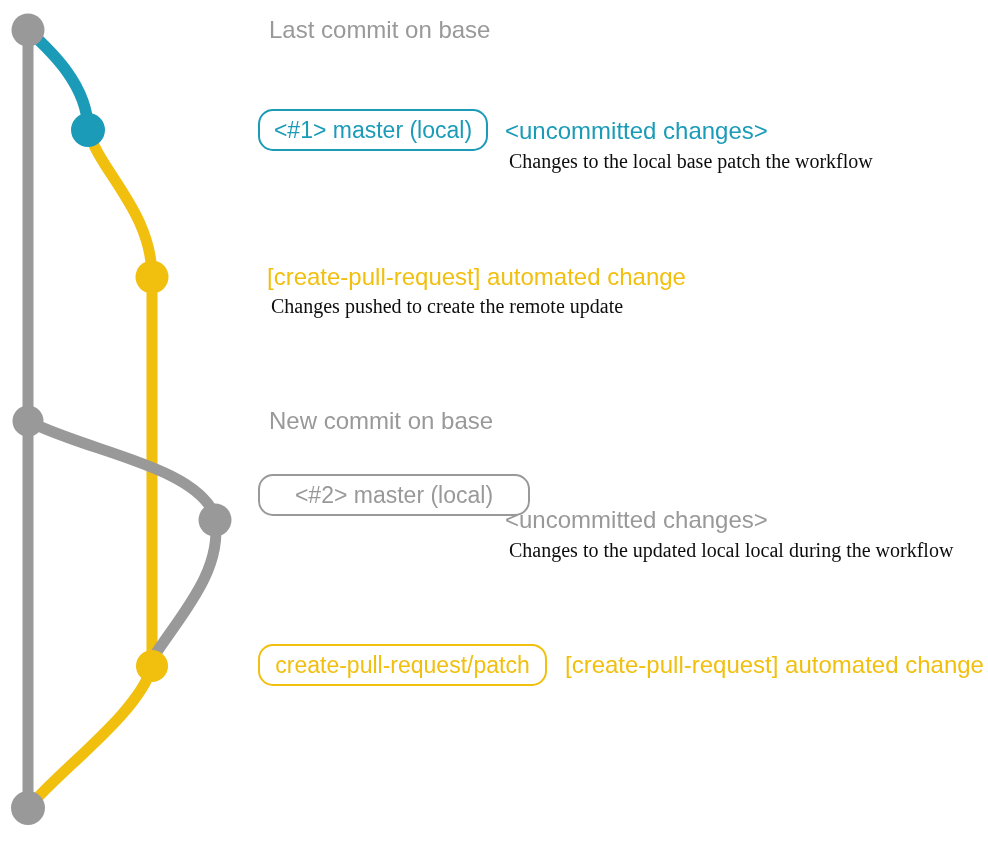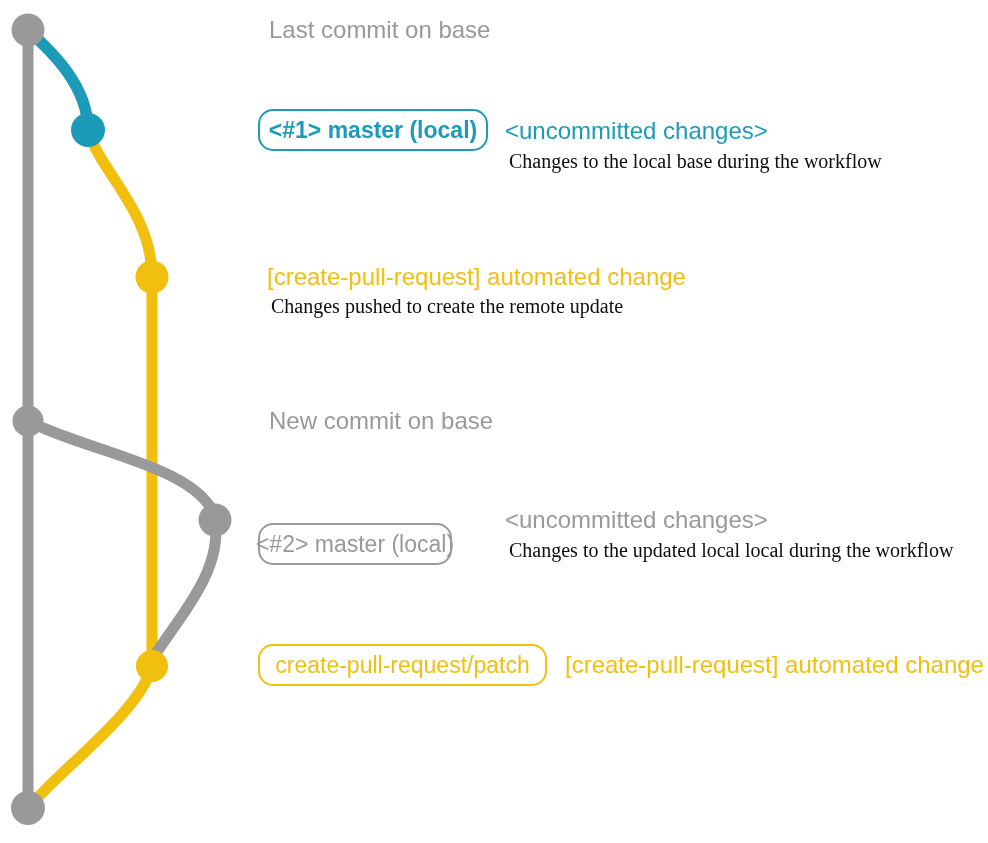--- a/index.html
+++ b/index.html
@@ -19,21 +19,21 @@
   .lbl{position:absolute;transform:translateY(-50%);white-space:nowrap;font-size:24px;line-height:1.2;margin-left:9px;}
   .lbl.gray{color:var(--gray);}
   .lbl.blue{color:var(--blue);}
   .lbl.yellow{color:var(--yellow);}
   .desc{position:absolute;transform:translateY(-50%);white-space:nowrap;
         font-family:"Liberation Serif",serif;font-size:20px;color:var(--desc-text);}
   .tag{position:absolute;transform:translateY(-50%);box-sizing:border-box;
        display:flex;align-items:center;justify-content:center;
        height:42px;border-radius:15px;border:2px solid;background:var(--background);
        font-size:23px;white-space:nowrap;}
-  .tag.blue{border-color:var(--blue);color:var(--blue);font-weight:bold;}
+  .tag.blue{border-color:var(--blue);color:var(--blue);}
   .tag.gray{border-color:var(--gray);color:var(--gray);}
   .tag.yellow{border-color:var(--yellow);color:var(--yellow);}
 </style>
 </head>
 <body>
 
 <div class="canvas">
 
   <svg class="graph-svg" width="988" height="843" viewBox="0 0 988 843">
     <path class="stroke-gray" stroke-width="11" d="M 28 30 L 28 808"></path>
@@ -52,28 +52,28 @@
     <circle class="fill-yellow" cx="152" cy="666" r="16"></circle>
     <circle class="fill-gray" cx="28" cy="808" r="17"></circle>
   </svg>
 
   <div class="lbl gray" style="left:260px;top:30px">Last commit on base</div>
 
   <div class="tag blue" style="left:258px;top:130px;width:230px">
     <span>&lt;#1&gt; master (local)</span>
   </div>
   <div class="lbl blue" style="left:496px;top:131px">&lt;uncommitted changes&gt;</div>
-  <div class="desc" style="left:509px;top:161px">Changes to the local base during the workflow</div>
+  <div class="desc" style="left:509px;top:161px">Changes to the local base patch the workflow</div>
 
   <div class="lbl yellow" style="left:258px;top:277px">[create-pull-request] automated change</div>
   <div class="desc" style="left:271px;top:306px">Changes pushed to create the remote update</div>
 
   <div class="lbl gray" style="left:260px;top:421px">New commit on base</div>
 
-  <div class="tag gray" style="left:258px;top:544px;width:194px">
+  <div class="tag gray" style="left:258px;top:495px;width:272px">
     <span>&lt;#2&gt; master (local)</span>
   </div>
   <div class="lbl gray" style="left:496px;top:520px">&lt;uncommitted changes&gt;</div>
   <div class="desc" style="left:509px;top:550px">Changes to the updated local local during the workflow</div>
 
   <div class="tag yellow" style="left:258px;top:665px;width:289px">
     <span>create-pull-request/patch</span>
   </div>
   <div class="lbl yellow" style="left:556px;top:665px">[create-pull-request] automated change</div>
 

